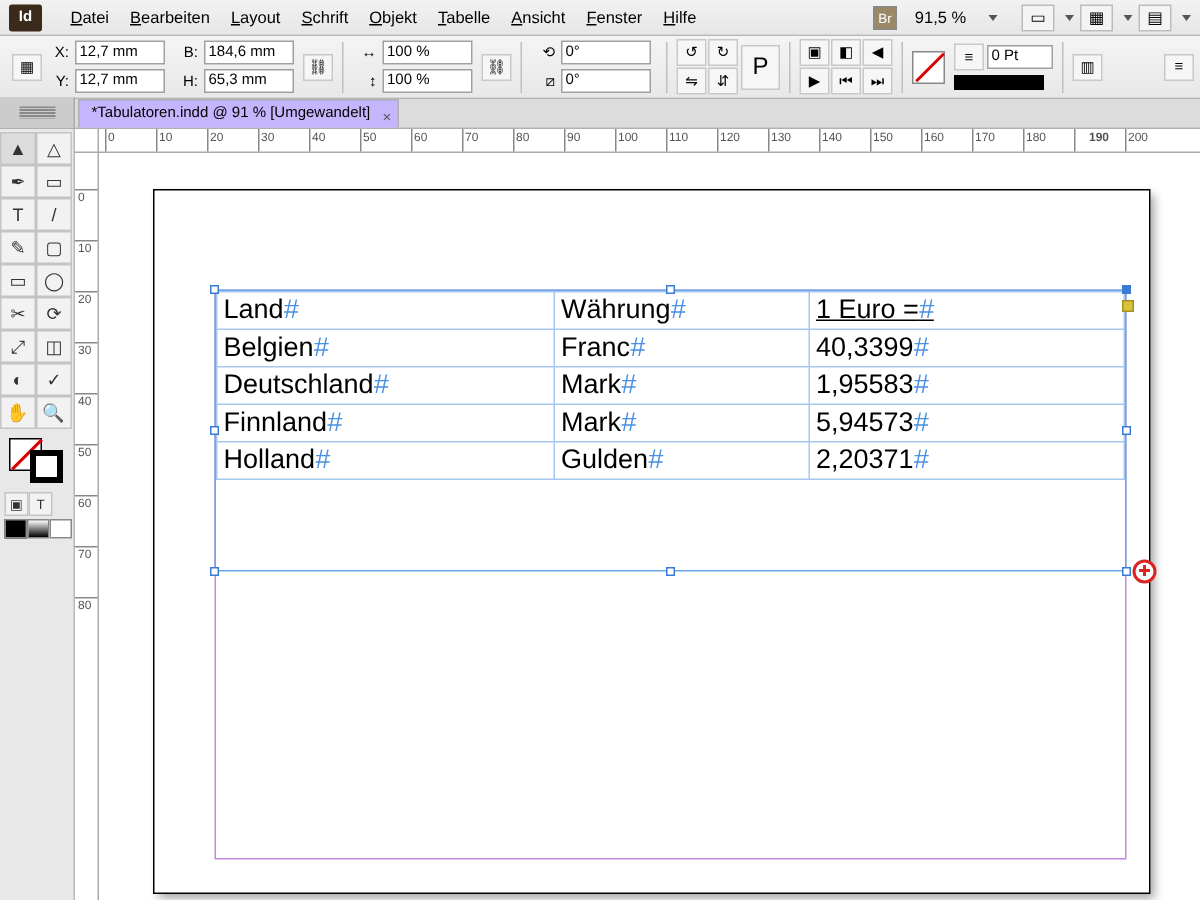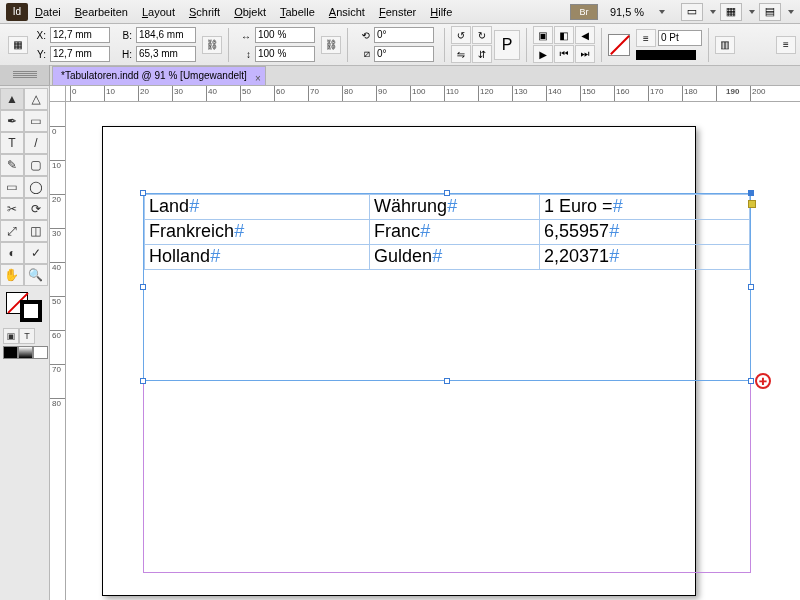--- a/index.html
+++ b/index.html
@@ -1,24 +1,24 @@
 <!DOCTYPE html>
 <html><head>
 <meta charset="utf-8">
 <style>
   * { box-sizing: border-box; margin: 0; padding: 0; font-family: Tahoma, Arial, sans-serif; }
   body { background: #fff; overflow: hidden; width: 800px; height: 600px; position: relative; }
 
   
   .menubar { height: 24px; background: linear-gradient(#f2f2f2,#e6e6e6); border-bottom: 1px solid #b8b8b8; display: flex; align-items: center; font-size: 11px; }
-  .id-logo { width: 22px; height: 18px; background: #3a2a1a; color: #fff; font-weight: normal; font-size: 10px; text-align: center; line-height: 18px; margin: 0 0 0 6px; border-radius: 2px; }
+  .id-logo { width: 22px; height: 18px; background: #3a2a1a; color: #fff; font-weight: bold; font-size: 10px; text-align: center; line-height: 18px; margin: 0 12px 0 6px; border-radius: 2px; }
   .menu-item { padding: 0 7px; cursor: default; }
   .menu-item u { text-decoration: underline; }
   .menubar-right { margin-left: auto; display: flex; align-items: center; gap: 4px; padding-right: 6px; }
-  .br-badge { width: 28px; height: 16px; background:#9a8866; border:1px solid #888; font-size:9px; text-align:center; line-height:14px; color:#fff;}
+  .br-badge { width: 16px; height: 16px; background:#9a8866; border:1px solid #888; font-size:9px; text-align:center; line-height:14px; color:#fff;}
   .zoom-readout { font-size: 11px; width: 50px; text-align:center; }
   .mini-icon { width: 22px; height: 18px; border:1px solid #bbb; background:#f4f4f4; display:flex; align-items:center; justify-content:center; }
   .dropdown-caret { width:0; height:0; border-left:3px solid transparent; border-right:3px solid transparent; border-top:4px solid #555; display:inline-block; margin-left:3px; }
 
   
   .controlbar { height: 42px; background: linear-gradient(#f4f4f4,#e8e8e8); border-bottom:1px solid #b8b8b8; display:flex; align-items:center; font-size:10px; padding-left:4px; gap:2px; }
   .xy-group { display:grid; grid-template-columns: 14px 64px; grid-auto-rows: 18px; align-items:center; gap:1px 2px; margin-left:4px;}
   .num-input { width:60px; height:16px; border:1px solid #a0a0a0; background:#fff; font-size:10px; padding:0 2px; line-height:14px; }
   .ctl-label { font-size:10px; text-align:right; padding-right:2px;}
   .sep { width:1px; height:34px; background:#c0c0c0; margin:0 4px;}
@@ -52,21 +52,21 @@
 
   .hruler { position:absolute; left:66px; right:0; top:0; height:16px; background:#fff; border-bottom:1px solid #aaa; font-size:8px; color:#555; overflow:hidden;}
   .hruler .tick { position:absolute; top:0; width:1px; height:16px; background:#888;}
   .hruler .lbl { position:absolute; top:1px; font-size:8px;}
   .vruler { position:absolute; left:50px; top:16px; width:16px; bottom:0; background:#fff; border-right:1px solid #aaa; font-size:8px; color:#555; overflow:hidden;}
   .vruler .tick { position:absolute; left:0; height:1px; width:16px; background:#888;}
   .vruler .lbl { position:absolute; left:2px; font-size:8px;}
   .ruler-origin { position:absolute; left:50px; top:0; width:16px; height:16px; background:#fff; border-right:1px solid #aaa; border-bottom:1px solid #aaa;}
 
   .canvas { position:absolute; left:66px; top:16px; right:0; bottom:0; background:#fff; }
-  .page { position:absolute; left:36px; top:24px; width:594px; height:470px; background:#fff; box-shadow:3px 3px 6px rgba(0,0,0,.35); border:1px solid #000;}
+  .page { position:absolute; left:36px; top:24px; width:665px; height:470px; background:#fff; box-shadow:3px 3px 6px rgba(0,0,0,.35); border:1px solid #000;}
   .margin-guide { position:absolute; border:1px solid #c488e0; }
 
   .text-frame { position:absolute; border:1px solid #6aa7e8;}
   .sel-handle { position:absolute; width:6px; height:6px; background:#fff; border:1px solid #3a7bd5;}
   .sel-handle.solid { background:#3a7bd5;}
   .overset { position:absolute; width:16px; height:16px; border:2px solid #d22; border-radius:50%; display:flex; align-items:center; justify-content:center; color:#d22; font-size:10px; background:#fff;}
 
   table.content { width:100%; border-collapse:collapse; font-family: Arial, sans-serif; font-size:18px; }
   table.content td { border:1px solid #a7c8ee; padding:1px 4px 2px 4px; color:#000; white-space:nowrap;}
   .para-mark { color:#4a90e2; font-style:italic;}
@@ -307,26 +307,36 @@
   <div class="canvas">
     <div class="page">
       <div class="margin-guide" style="left:40px; top:66px; width:608px; height:380px;"></div>
 
       <div class="text-frame" style="left:40px; top:66px; width:608px; height:188px;">
         <table class="content">
             <tbody id="tblbody">
               <tr>
                 <td><span>Land</span><span class="para-mark">#</span></td>
                 <td style="width: 170px;"><span>Währung</span><span class="para-mark">#</span></td>
-                <td style="width: 210px;"><span>1 Euro =</span><span class="para-mark">#</span></td>
-              </tr>
-              <tr>
-                <td><span>Frankreich</span><span class="para-mark">#</span></td>
+                <td style="width: 210px; text-decoration: underline;"><span>1 Euro =</span><span class="para-mark">#</span></td>
+              </tr>
+              <tr>
+                <td><span>Belgien</span><span class="para-mark">#</span></td>
                 <td style="width: 170px;"><span>Franc</span><span class="para-mark">#</span></td>
-                <td style="width: 210px;"><span>6,55957</span><span class="para-mark">#</span></td>
+                <td style="width: 210px;"><span>40,3399</span><span class="para-mark">#</span></td>
+              </tr>
+              <tr>
+                <td><span>Deutschland</span><span class="para-mark">#</span></td>
+                <td style="width: 170px;"><span>Mark</span><span class="para-mark">#</span></td>
+                <td style="width: 210px;"><span>1,95583</span><span class="para-mark">#</span></td>
+              </tr>
+              <tr>
+                <td><span>Finnland</span><span class="para-mark">#</span></td>
+                <td style="width: 170px;"><span>Mark</span><span class="para-mark">#</span></td>
+                <td style="width: 210px;"><span>5,94573</span><span class="para-mark">#</span></td>
               </tr>
               <tr>
                 <td><span>Holland</span><span class="para-mark">#</span></td>
                 <td style="width: 170px; margin-left: 12px;"><span>Gulden</span><span class="para-mark">#</span></td>
                 <td style="width: 210px;"><span>2,20371</span><span class="para-mark">#</span></td>
               </tr>
             </tbody>
           </table>
 
         <div class="sel-handle" style="left:-4px; top:-4px"></div>

